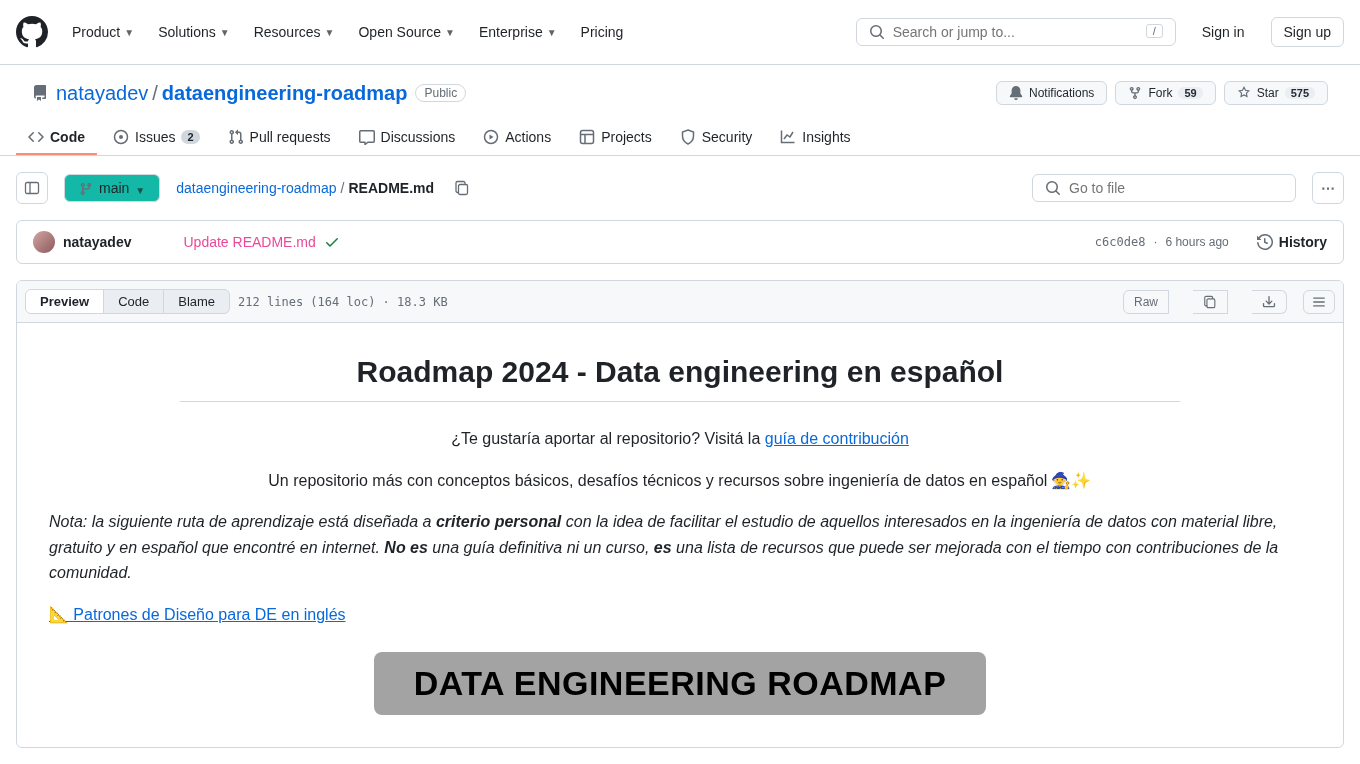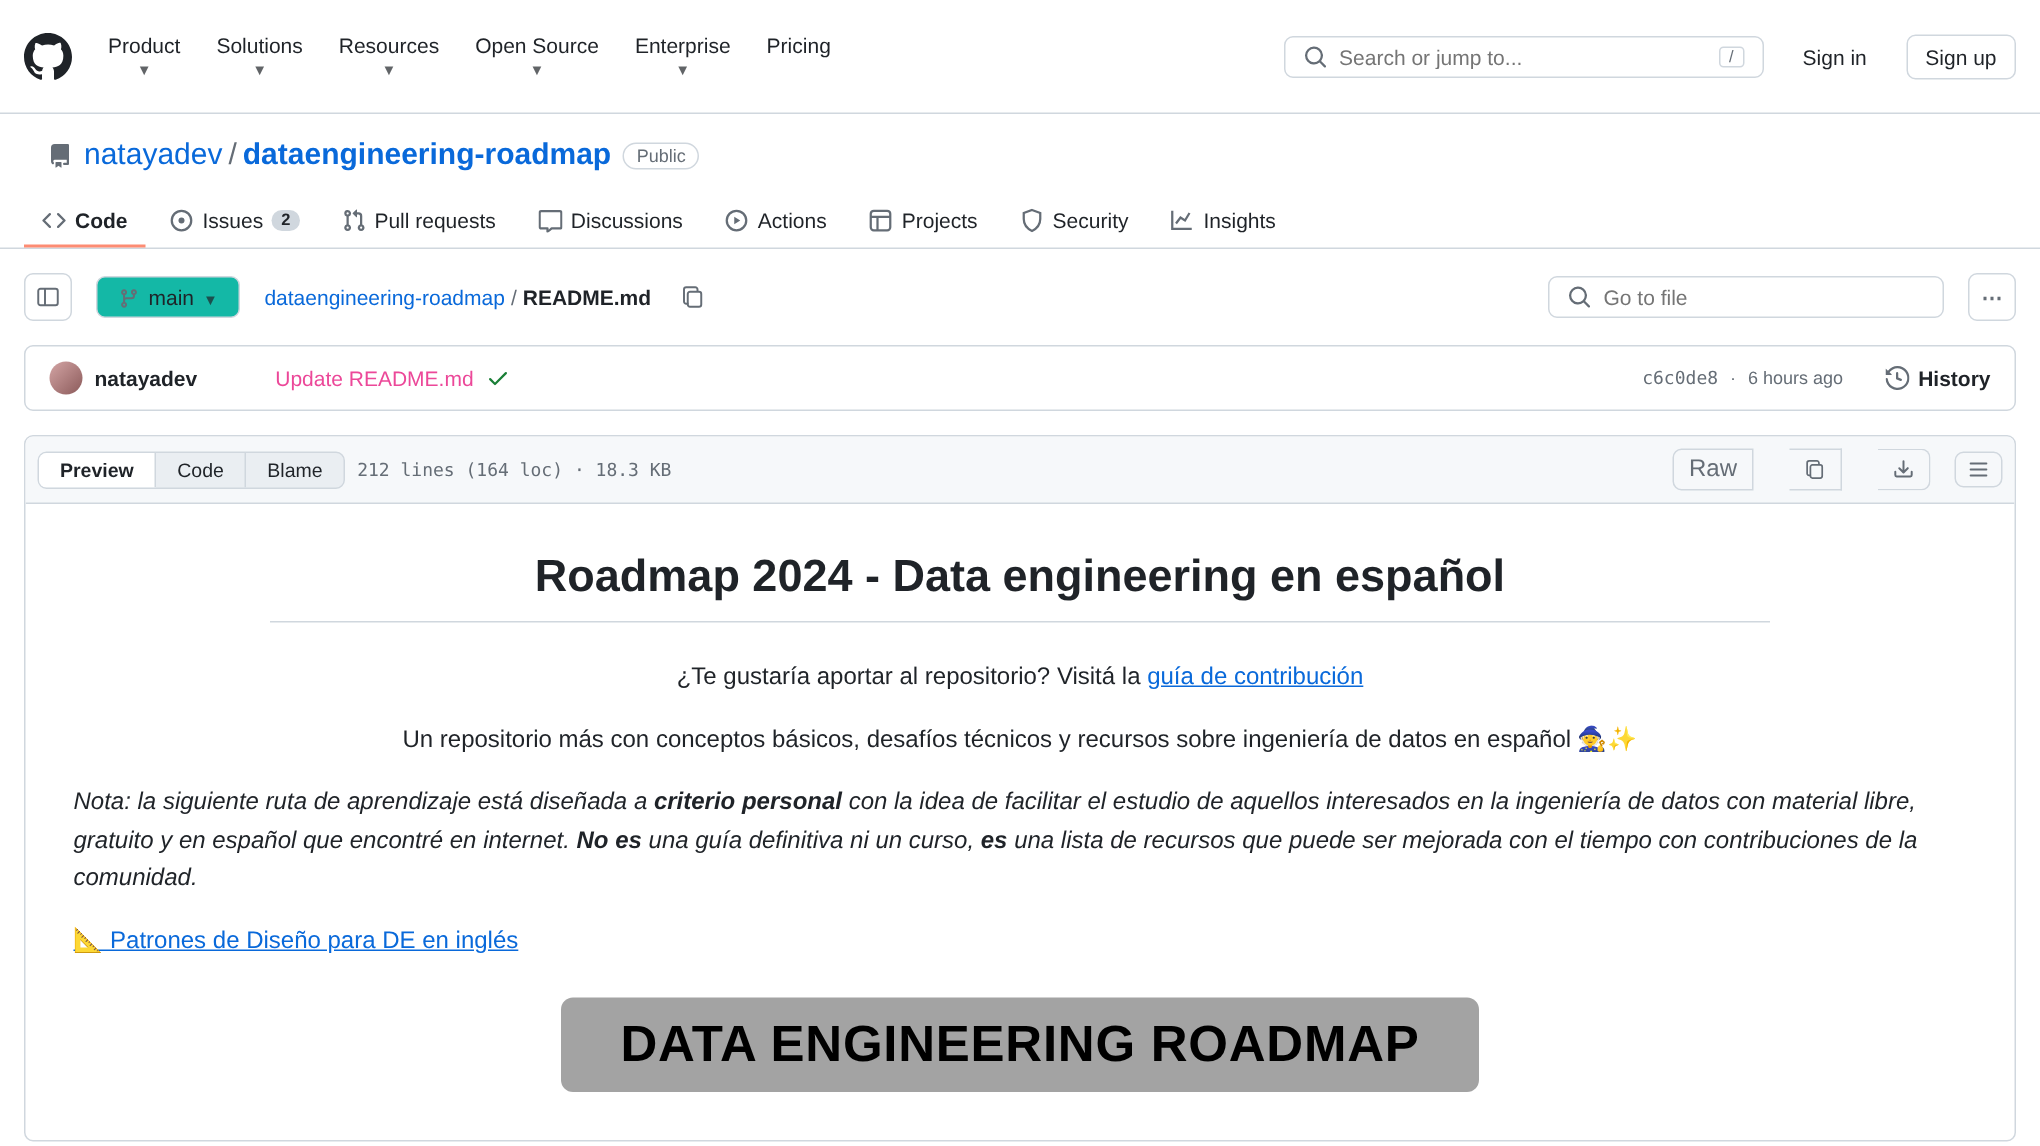--- a/index.html
+++ b/index.html
@@ -22,27 +22,26 @@
     }
     .logo svg { fill: #1f2328; }
     .nav-items { display: flex; gap: 8px; }
     .nav-item {
       display: flex;
       align-items: center;
       gap: 4px;
       padding: 6px 8px;
       cursor: pointer;
       color: #1f2328;
-      flex-direction: column;
     }
     .chevron { font-size: 10px; opacity: 0.7; }
     .spacer { flex: 1; }
     .search-box {
       display: flex;
-      align-items: center;
+      align-items: flex-start;
       border: 1px solid #d0d7de;
       border-radius: 6px;
       padding: 5px 12px;
       width: 320px;
       gap: 8px;
       color: #656d76;
     }
     .search-box input {
       border: none;
       outline: none;
@@ -248,21 +247,21 @@
     }
     .view-btn:last-child { border-right: none; }
     .view-btn.active { background: #fff; font-weight: 600; }
     .file-stats { color: #656d76; font-size: 12px; font-family: monospace; }
     .toolbar-actions { display: flex; gap: 0; }
     .tb-btn {
       border: 1px solid #d0d7de;
       padding: 4px 10px;
       cursor: pointer;
       background: #f6f8fa;
-      font-size: 16px;
+      font-size: 12px;
       display: flex;
       align-items: center;
       color: #656d76;
       margin-left: 24px;
     }
     .tb-btn:first-child { border-radius: 6px 0 0 6px; }
     .tb-btn:last-child { border-radius: 0 6px 6px 0; }
     .tb-btn:not(:first-child) { border-left: none; }
     .tb-btn-single { border-radius: 6px; border: 1px solid #d0d7de; padding: 4px 8px; cursor: pointer; background: #f6f8fa; color: #656d76; margin-left: 8px; }
 
@@ -353,20 +352,43 @@
         <path fill="currentColor" d="M2 2.5A2.5 2.5 0 014.5 0h8.75a.75.75 0 01.75.75v12.5a.75.75 0 01-.75.75h-2.5a.75.75 0 110-1.5h1.75v-2h-8a1 1 0 00-.714 1.7.75.75 0 01-1.072 1.05A2.495 2.495 0 012 11.5v-9zm10.5-1V9h-8c-.356 0-.694.074-1 .208V2.5a1 1 0 011-1h8zM5 12.25v3.25a.25.25 0 00.4.2l1.45-1.087a.25.25 0 01.3 0L8.6 15.7a.25.25 0 00.4-.2v-3.25a.25.25 0 00-.25-.25h-3.5a.25.25 0 00-.25.25z"></path>
       </svg>
   </span>
   <span class="repo-path">
     <a class="owner">natayadev</a>
     <span class="sep">/</span>
     <a class="name">dataengineering-roadmap</a>
   </span>
   <span class="badge-public">Public</span>
   <span class="spacer"></span>
+  <div class="repo-actions">
+    <span class="action-btn">
+      <svg width="14" height="14" viewBox="0 0 16 16">
+          <path fill="#656d76" d="M8 16a2 2 0 001.985-1.75c.017-.137-.097-.25-.235-.25h-3.5c-.138 0-.252.113-.235.25A2 2 0 008 16zM3 5a5 5 0 0110 0v2.947c0 .346.102.683.294.97l1.703 2.556a.869.869 0 01-.722 1.352H1.725a.869.869 0 01-.722-1.352l1.703-2.556c.192-.287.294-.624.294-.97V5z"></path>
+        </svg>
+      <span>Notifications</span>
+    </span>
+    <span class="action-btn">
+      <svg width="14" height="14" viewBox="0 0 16 16">
+          <path fill="#656d76" d="M5 5.372v.878c0 .414.336.75.75.75h4.5a.75.75 0 00.75-.75v-.878a2.25 2.25 0 111.5 0v.878a2.25 2.25 0 01-2.25 2.25h-1.5v2.128a2.251 2.251 0 11-1.5 0V8.5h-1.5A2.25 2.25 0 013.5 6.25v-.878a2.25 2.25 0 111.5 0zM5 3.25a.75.75 0 10-1.5 0 .75.75 0 001.5 0zm6.75.75a.75.75 0 100-1.5.75.75 0 000 1.5zm-3 8.75a.75.75 0 10-1.5 0 .75.75 0 001.5 0z"></path>
+        </svg>
+      <span>Fork</span>
+      <span class="count-badge">59</span>
+    </span>
+    <span class="action-btn">
+      <svg width="14" height="14" viewBox="0 0 16 16">
+          <path fill="#656d76" d="M8 .25a.75.75 0 01.673.418l1.882 3.815 4.21.612a.75.75 0 01.416 1.279l-3.046 2.97.719 4.192a.75.75 0 01-1.088.791L8 12.347l-3.766 1.98a.75.75 0 01-1.088-.79l.72-4.194L.818 6.374a.75.75 0 01.416-1.28l4.21-.611L7.327.668A.75.75 0 018 .25z" fill-rule="evenodd" stroke="#656d76" stroke-width="0" fill-opacity="0" stroke-opacity="1"></path>
+          <path fill="none" stroke="#656d76" stroke-width="1.3" d="M8 1.5l1.7 3.45 3.8.55-2.75 2.68.65 3.79L8 10.18l-3.4 1.79.65-3.79L2.5 5.5l3.8-.55L8 1.5z"></path>
+        </svg>
+      <span>Star</span>
+      <span class="count-badge">575</span>
+    </span>
+  </div>
 </div>
 
 <nav class="repo-tabs">
   <span class="repo-tab active">
     <svg class="tab-icon" width="16" height="16" viewBox="0 0 16 16">
         <path fill="currentColor" d="M4.72 3.22a.75.75 0 011.06 1.06L2.06 8l3.72 3.72a.75.75 0 11-1.06 1.06L.47 8.53a.75.75 0 010-1.06l4.25-4.25zm6.56 0a.75.75 0 10-1.06 1.06L13.94 8l-3.72 3.72a.75.75 0 101.06 1.06l4.25-4.25a.75.75 0 000-1.06l-4.25-4.25z"></path>
       </svg>
     <span>Code</span>
   </span>
   <span class="repo-tab">

